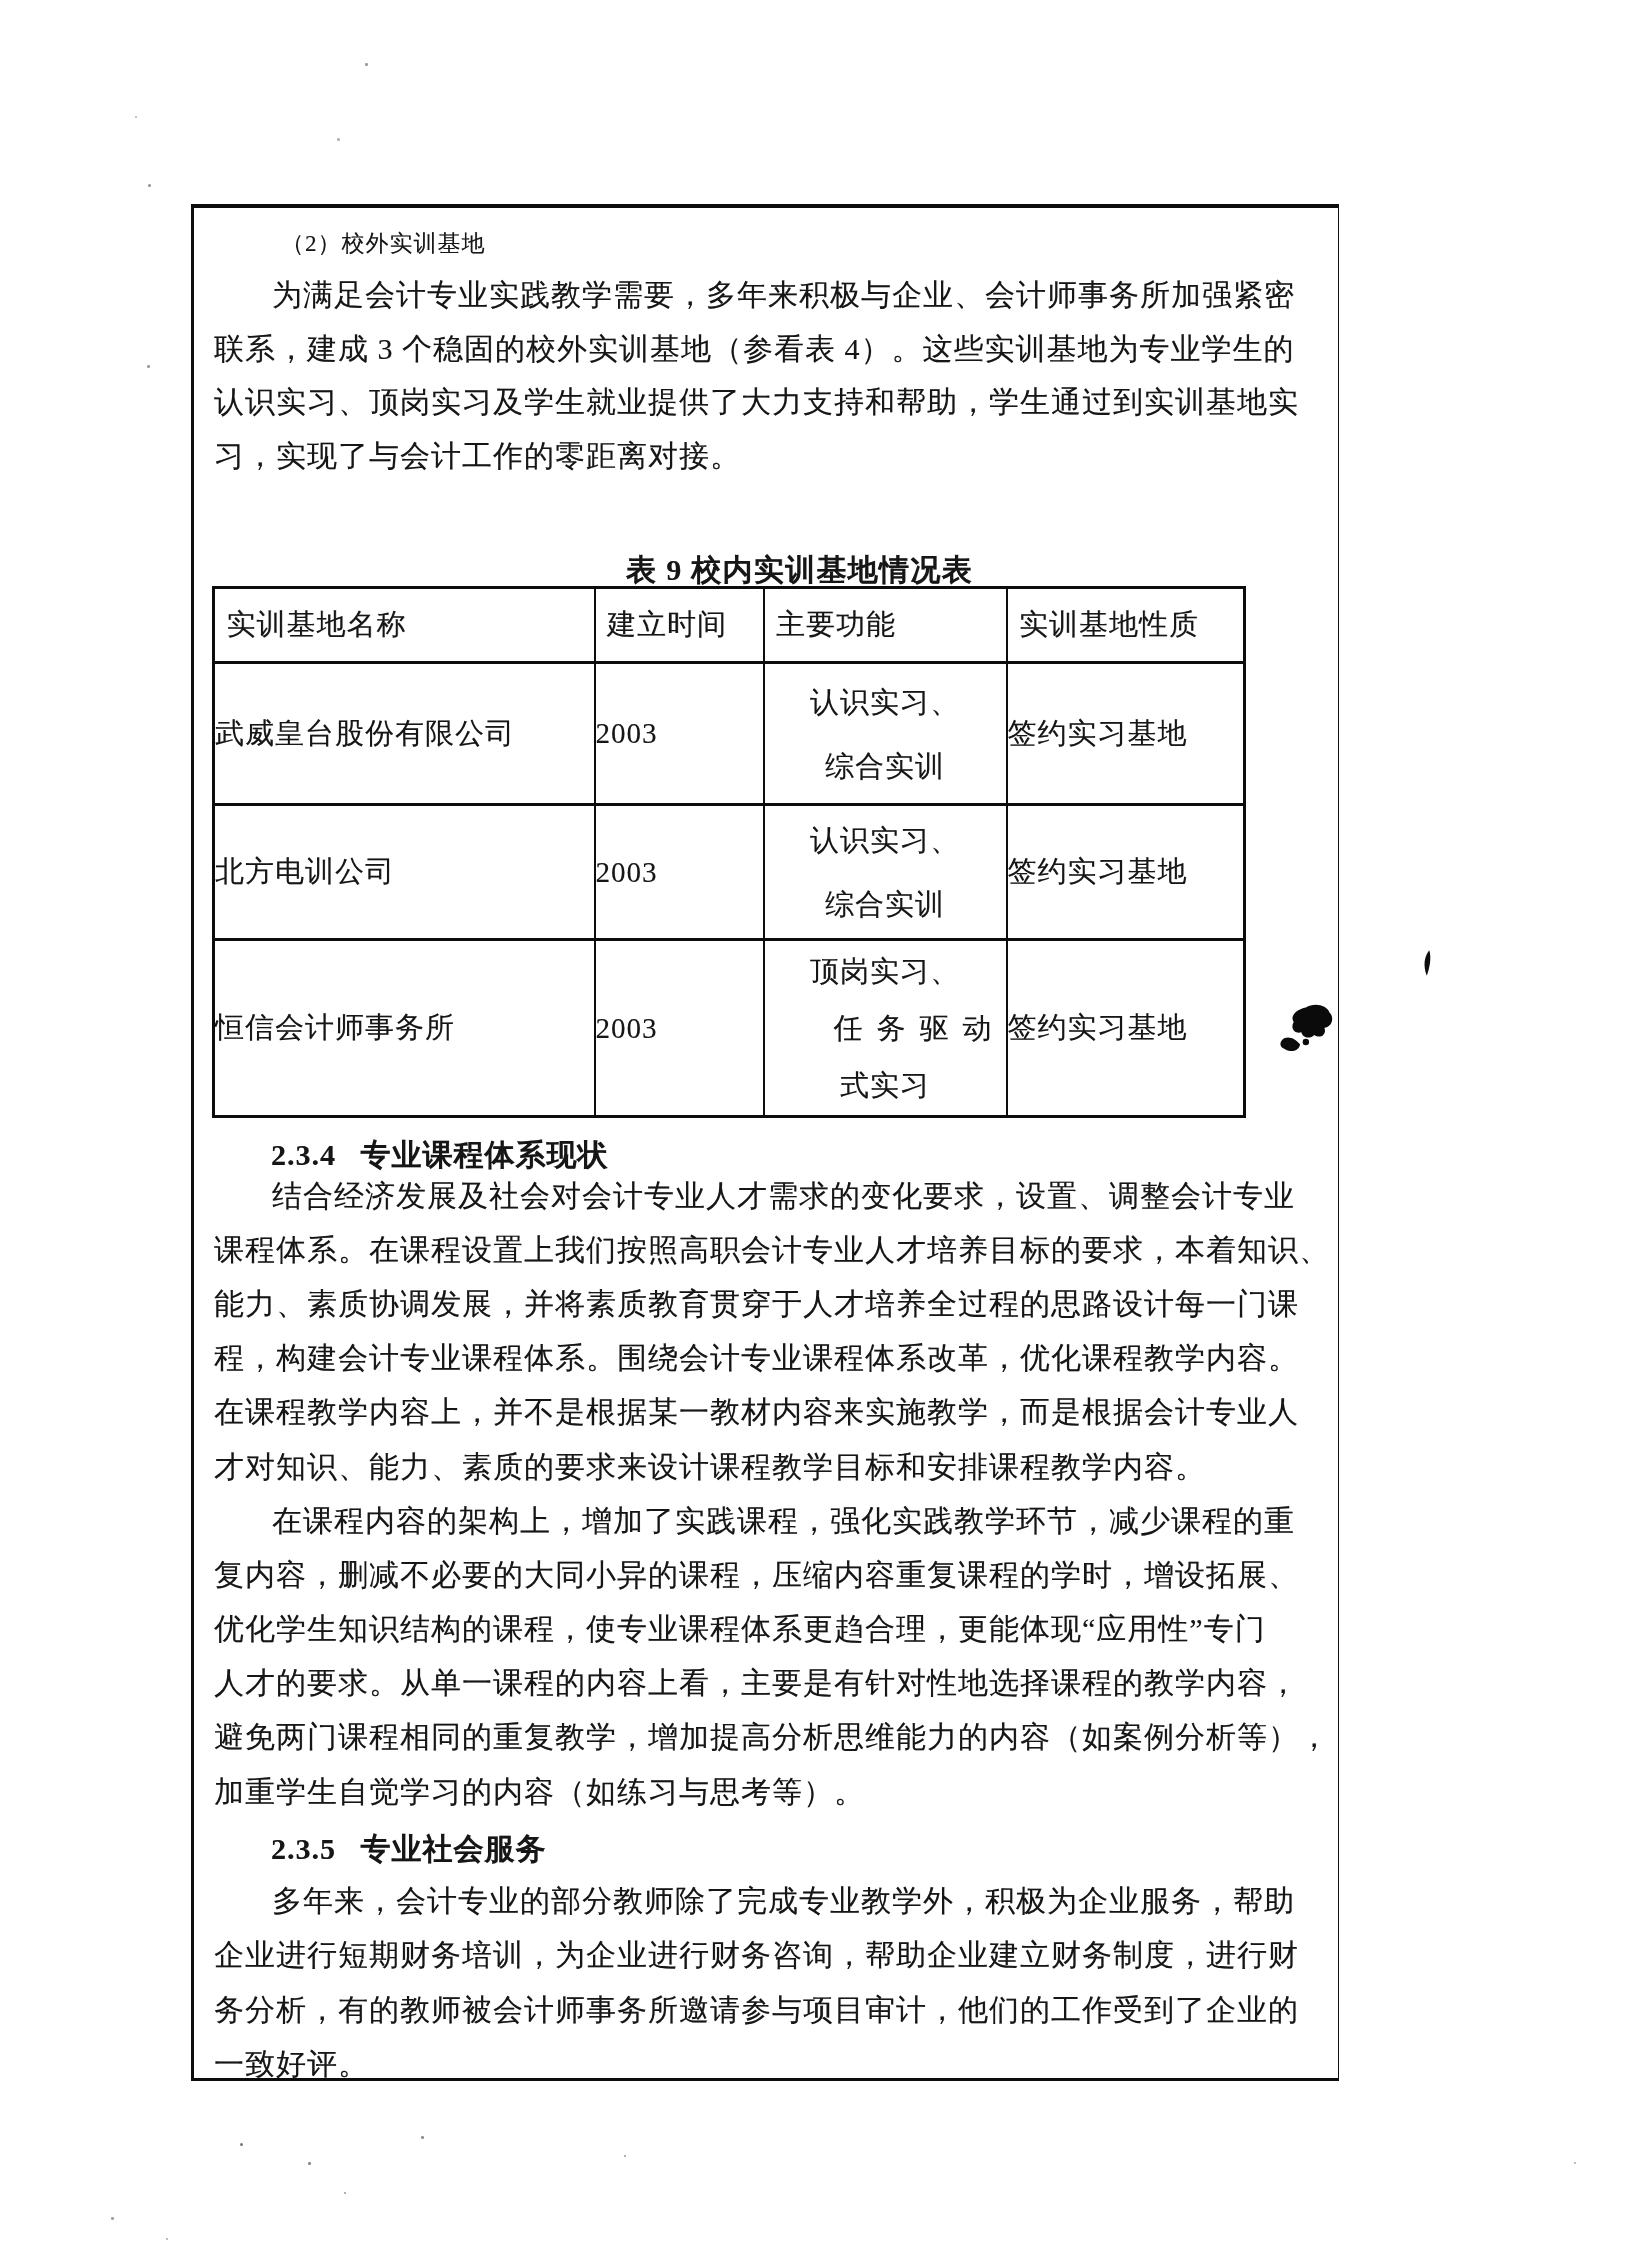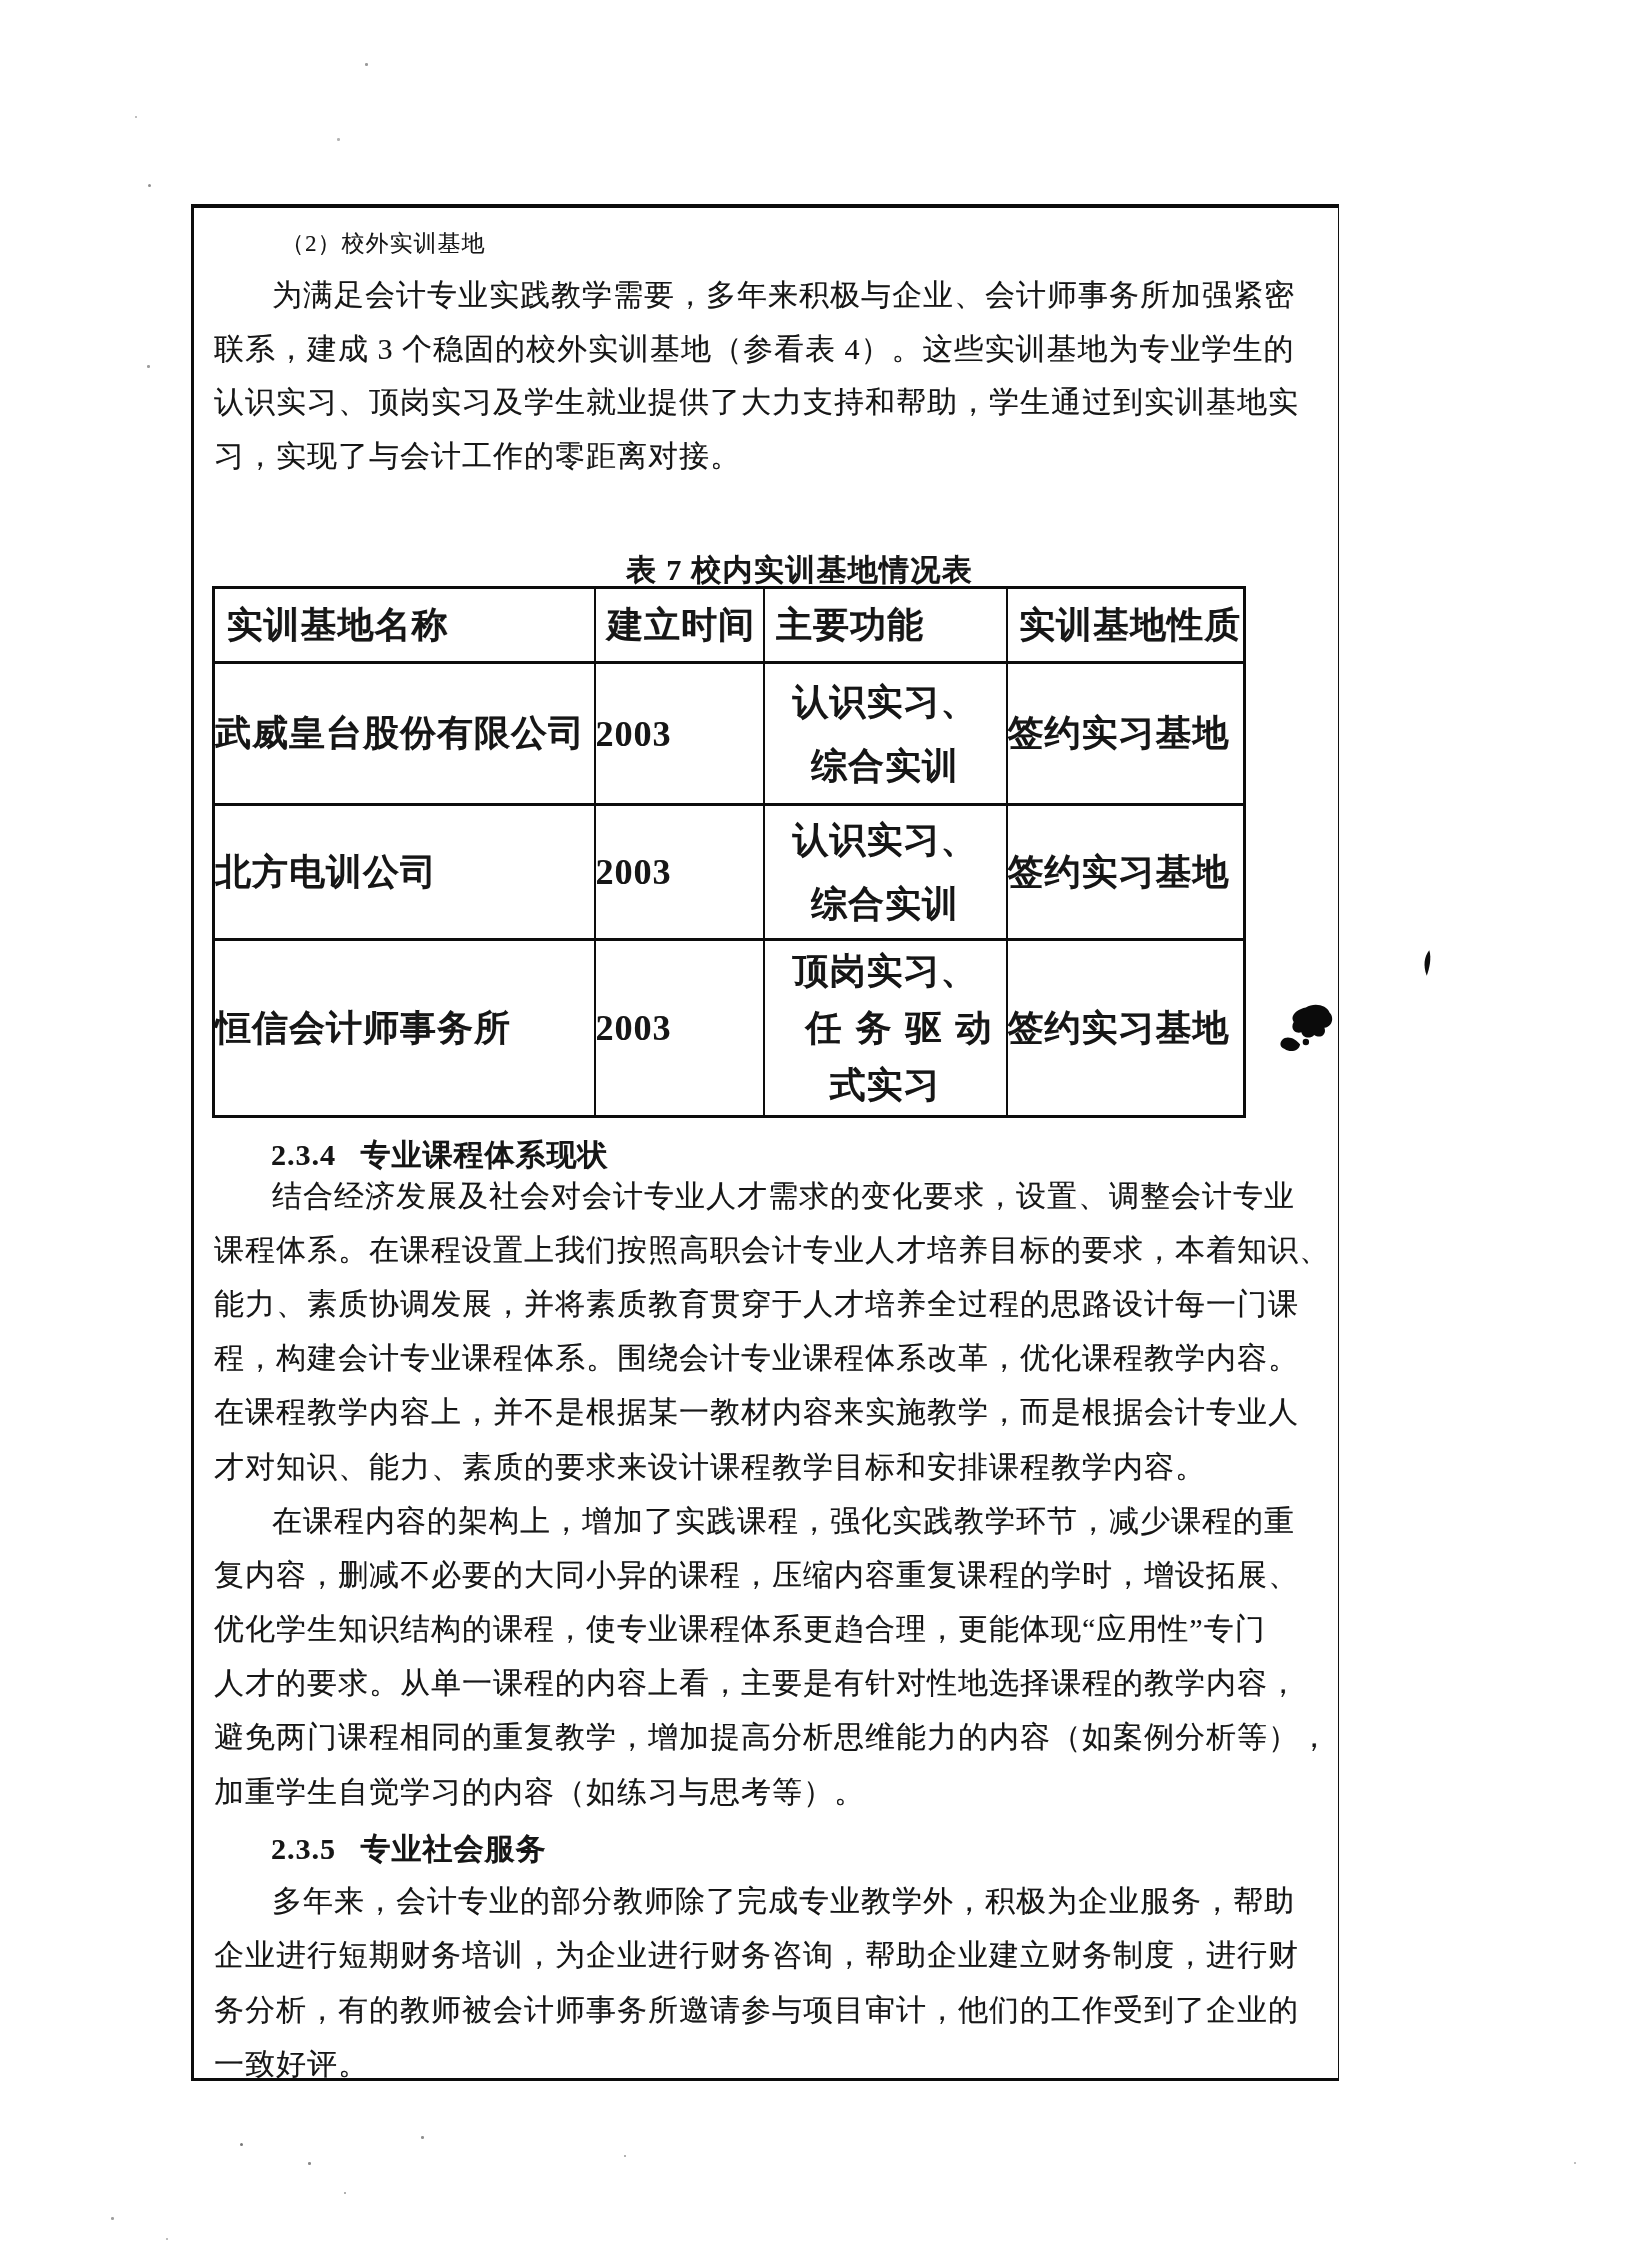--- a/index.html
+++ b/index.html
@@ -53,23 +53,23 @@
   table.t4{
     position:absolute;
     left:212px;top:586px;
     width:1031px;
     border-collapse:collapse;
     table-layout:fixed;
     border:3.9px solid #0c0c0c;
   }
   table.t4 th, table.t4 td{
     border:2.6px solid #0d0d0d;
-    font-size:36px;
+    font-size:29px;
     letter-spacing:1px;
-    font-weight:bold;
+    font-weight:normal;
     vertical-align:middle;
     padding:0;
     text-shadow:0.3px 0.3px 0 rgba(10,10,10,0.35);
     overflow:hidden;
   }
   table.t4 th{border-bottom-width:3.9px;height:72px;text-align:left;padding-left:11.6px;}
   table.t4 tr.r1 td, table.t4 tr.r2 td{border-bottom-width:3.9px;}
   tr.r1 td{height:139px;}
   tr.r2 td{height:132px;}
   tr.r3 td{height:174px;}
@@ -90,21 +90,21 @@
 
   <div class="frame"></div>
 
   <div class="ln h-plain" style="top:226px;left:281px">（2）校外实训基地</div>
 
   <div class="ln" style="top:277px;left:272px">为满足会计专业实践教学需要，多年来积极与企业、会计师事务所加强紧密</div>
   <div class="ln" style="top:331px;left:214px">联系，建成 3 个稳固的校外实训基地（参看表 4）。这些实训基地为专业学生的</div>
   <div class="ln" style="top:384px;left:214px">认识实习、顶岗实习及学生就业提供了大力支持和帮助，学生通过到实训基地实</div>
   <div class="ln" style="top:438px;left:214px">习，实现了与会计工作的零距离对接。</div>
 
-  <div class="tbl-title">表 7 校内实训基地情况表</div>
+  <div class="tbl-title">表 9 校内实训基地情况表</div>
 
   <table class="t4">
     <colgroup>
       <col style="width:381px">
         <col style="width:169px">
         <col style="width:243px">
         <col style="width:238px">
     </colgroup>
     <tbody>
         <tr>

